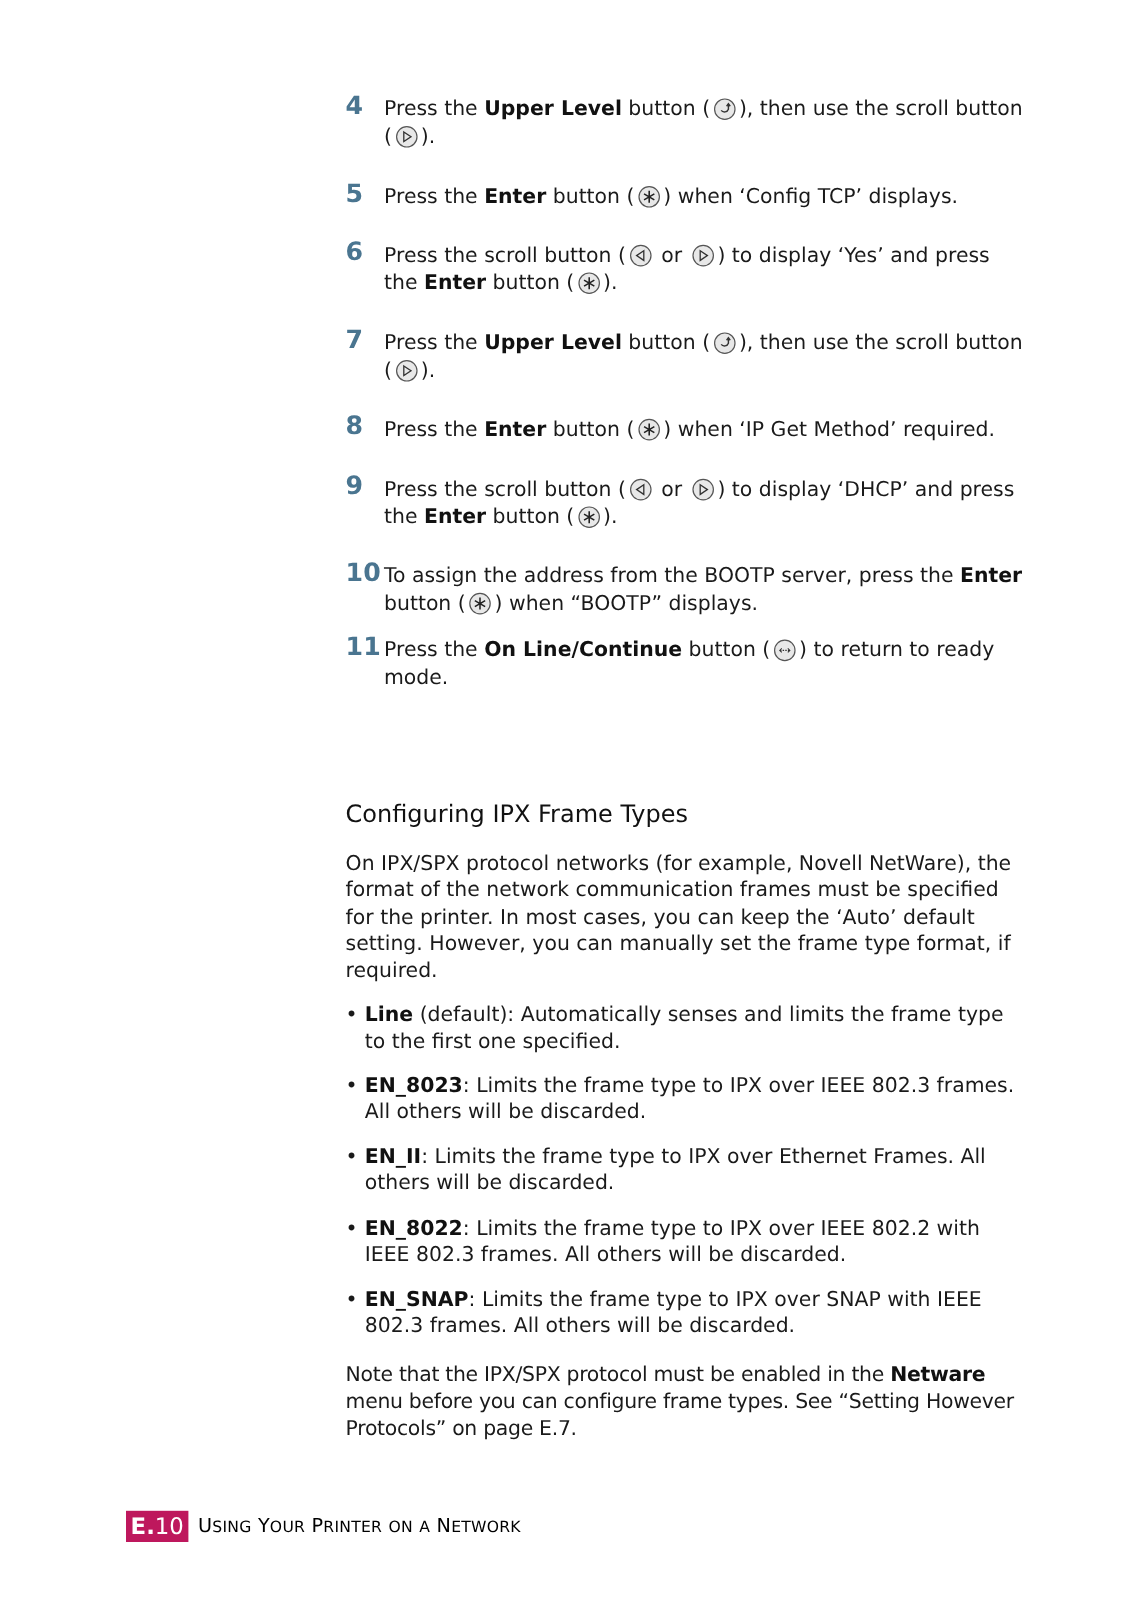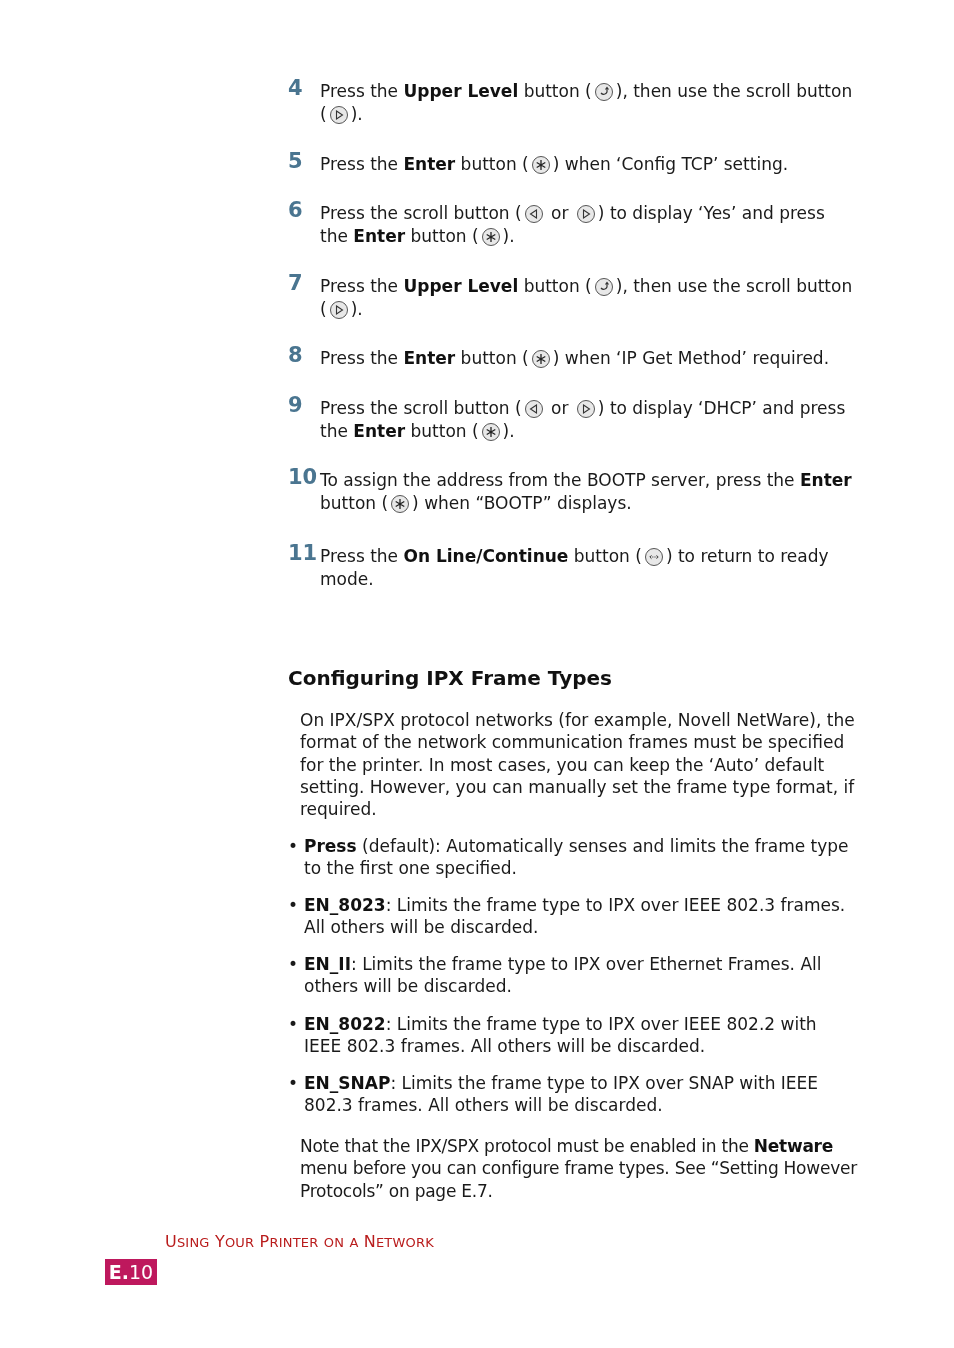--- a/index.html
+++ b/index.html
@@ -5,48 +5,48 @@
   html, body { margin:0; padding:0; background:#ffffff; }
   body { width:954px; height:1348px; position:relative; overflow:hidden;
          font-family:"DejaVu Sans","Liberation Sans",sans-serif; color:#1a1a1a; font-size:17px; }
   .step { position:absolute; left:288px; width:570px; }
   .step .num { position:absolute; left:0; top:-4px; font-weight:bold; font-size:21px; color:#4a7590; }
   .step .txt { margin-left:32px; line-height:22.5px; }
   b { font-weight:bold; color:#111; }
   .ico { display:inline-block; width:18px; height:18px; border:1px solid #555; border-radius:50%;
          background:#e8e8e8; vertical-align:-4px; margin:0 3px; position:relative; box-sizing:border-box; }
   .ico svg { position:absolute; left:0; top:0; width:16px; height:16px; }
-  h2 { position:absolute; left:288px; top:666px; margin:0; font-size:20px; font-weight:bold; color:#111; }
-  .para { position:absolute; left:288px; width:570px; line-height:22.3px;margin-left:12px; }
+  h2 { position:absolute; left:288px; top:666px; margin:0; font-size:20px; font-weight:normal; color:#111; }
+  .para { position:absolute; left:288px; width:570px; line-height:22.3px; }
   .bullet { position:absolute; left:288px; width:570px; line-height:22.3px; padding-left:16px; box-sizing:border-box; }
   .bullet .dot { position:absolute; left:0; top:0; }
   .footer-badge { position:absolute; left:105px; top:1259px; width:52px; height:26px; background:#be185d;
                   color:#fff; font-size:19px; line-height:26px; text-align:center; }
   .footer-badge b { color:#fff; }
-  .footer-title { position:absolute; left:165px; top:1232px; font-size:16px; color:#b91c1c; letter-spacing:0.2px; }
+  .footer-title { position:absolute; left:165px; top:1262px; font-size:16px; color:#000000; letter-spacing:0.2px; }
   .sc { font-size:13px; text-transform:uppercase; }
 </style>
 </head>
 <body>
 
 <div class="step" style="top:80px">
   <span class="num">4</span>
   <div class="txt"><span>Press the </span><b>Upper Level</b><span> button (</span><span class="ico"><svg viewBox="0 0 16 16">
           <path d="M5 9 A3.5 3.5 0 0 0 11 8 L11 4" fill="none" stroke="#333" stroke-width="1.2"></path>
           <path d="M9.5 5.5 L11 3.5 L12.5 5.5" fill="none" stroke="#333" stroke-width="1.2"></path>
         </svg></span><span>), then use the scroll button (</span><span class="ico"><svg viewBox="0 0 16 16">
           <path d="M5.5 4 L11.5 8 L5.5 12 Z" fill="none" stroke="#333" stroke-width="1.1"></path>
         </svg></span><span>).</span></div>
 </div>
 
 <div class="step" style="top:153px">
   <span class="num">5</span>
   <div class="txt"><span>Press the </span><b>Enter</b><span> button (</span><span class="ico"><svg viewBox="0 0 16 16">
           <path d="M8 3 V13 M3.7 5.5 L12.3 10.5 M12.3 5.5 L3.7 10.5" stroke="#222" stroke-width="1.3"></path>
-        </svg></span><span>) when ‘Config TCP’ setting.</span></div>
+        </svg></span><span>) when ‘Config TCP’ displays.</span></div>
 </div>
 
 <div class="step" style="top:202px">
   <span class="num">6</span>
   <div class="txt"><span>Press the scroll button (</span><span class="ico"><svg viewBox="0 0 16 16">
           <path d="M10.5 4 L4.5 8 L10.5 12 Z" fill="none" stroke="#333" stroke-width="1.1"></path>
         </svg></span><span> or </span><span class="ico"><svg viewBox="0 0 16 16">
           <path d="M5.5 4 L11.5 8 L5.5 12 Z" fill="none" stroke="#333" stroke-width="1.1"></path>
         </svg></span><span>) to display ‘Yes’ and press the </span><b>Enter</b><span> button (</span><span class="ico"><svg viewBox="0 0 16 16">
           <path d="M8 3 V13 M3.7 5.5 L12.3 10.5 M12.3 5.5 L3.7 10.5" stroke="#222" stroke-width="1.3"></path>
@@ -81,33 +81,33 @@
         </svg></span><span>).</span></div>
 </div>
 
 <div class="step" style="top:469px">
   <span class="num">10</span>
   <div class="txt"><span>To assign the address from the BOOTP server, press the </span><b>Enter</b><span> button (</span><span class="ico"><svg viewBox="0 0 16 16">
           <path d="M8 3 V13 M3.7 5.5 L12.3 10.5 M12.3 5.5 L3.7 10.5" stroke="#222" stroke-width="1.3"></path>
         </svg></span><span>) when “BOOTP” displays.</span></div>
 </div>
 
-<div class="step" style="top:545px">
+<div class="step" style="top:531px">
   <span class="num">11</span>
   <div class="txt"><span>Press the </span><b>On Line/Continue</b><span> button (</span><span class="ico"><svg viewBox="0 0 16 16">
           <path d="M4 8 H12" stroke="#333" stroke-width="0.9" stroke-dasharray="1.2 1"></path>
           <path d="M5.5 6.3 L3.8 8 L5.5 9.7 M10.5 6.3 L12.2 8 L10.5 9.7" fill="none" stroke="#333" stroke-width="0.9"></path>
         </svg></span><span>) to return to ready mode.</span></div>
 </div>
 
 <h2>Configuring IPX Frame Types</h2>
 
 <div class="para" style="top:709px">On IPX/SPX protocol networks (for example, Novell NetWare), the format of the network communication frames must be specified for the printer. In most cases, you can keep the ‘Auto’ default setting. However, you can manually set the frame type format, if required.</div>
 
-<div class="bullet" style="top:835px"><span class="dot">•</span><b>Press</b><span> (default): Automatically senses and limits the frame type to the first one specified.</span></div>
+<div class="bullet" style="top:835px"><span class="dot">•</span><b>Line</b><span> (default): Automatically senses and limits the frame type to the first one specified.</span></div>
 <div class="bullet" style="top:894px"><span class="dot">•</span><b>EN_8023</b><span>: Limits the frame type to IPX over IEEE 802.3 frames. All others will be discarded.</span></div>
 <div class="bullet" style="top:953px"><span class="dot">•</span><b>EN_II</b><span>: Limits the frame type to IPX over Ethernet Frames. All others will be discarded.</span></div>
 <div class="bullet" style="top:1013px"><span class="dot">•</span><b>EN_8022</b><span>: Limits the frame type to IPX over IEEE 802.2 with IEEE 802.3 frames. All others will be discarded.</span></div>
 <div class="bullet" style="top:1072px"><span class="dot">•</span><b>EN_SNAP</b><span>: Limits the frame type to IPX over SNAP with IEEE 802.3 frames. All others will be discarded.</span></div>
 
 <div class="para" style="top:1135px; letter-spacing:-0.25px; width:575px"><span>Note that the IPX/SPX protocol must be enabled in the </span><b>Netware</b><span> menu before you can configure frame types. See “Setting However Protocols” on page E.7.</span></div>
 
 <div class="footer-badge"><b>E.</b><span>10</span></div>
 <div class="footer-title">
   <span>U</span><span class="sc">sing</span>

